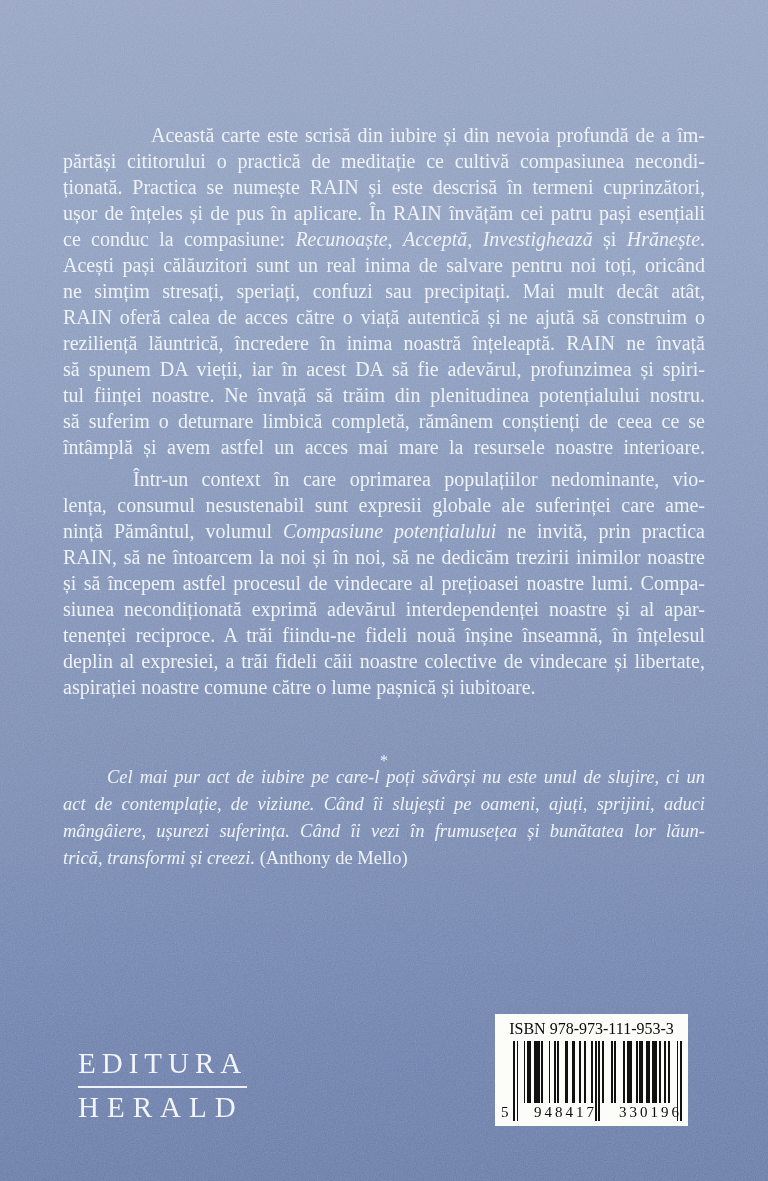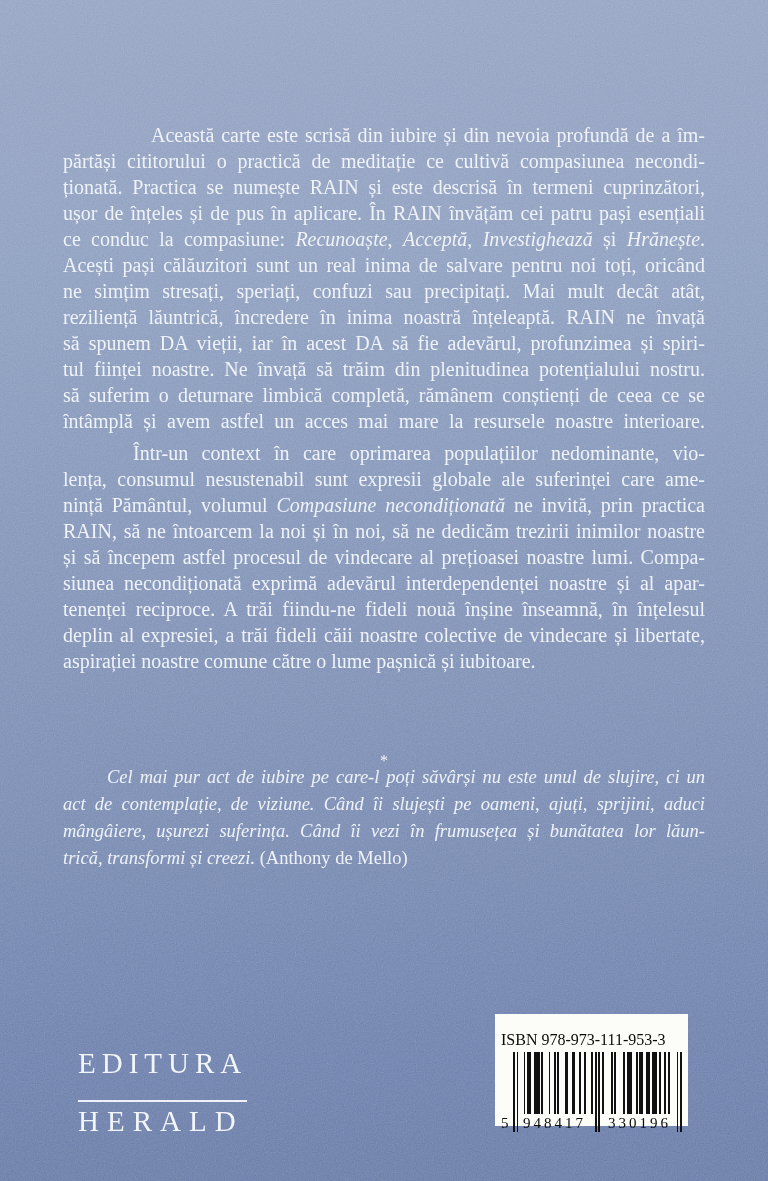--- a/index.html
+++ b/index.html
@@ -19,31 +19,31 @@
   .rm { font-style:normal; }
   .star { position:absolute; top:750px; left:0; width:100%; height:22px; text-align:center;
           color:#f2f5fa; font-size:16px; line-height:22px; }
   .quote { position:absolute; left:63px; top:764px; width:642px; color:#eff3f8;
            font-size:18.5px; font-style:italic; }
   .quote .line { line-height:27px; height:27px; }
   .quote .line.first { text-indent:44px; }
   .quote .line.last { text-align-last:left; }
   .publisher { position:absolute; left:78px; top:1048px; color:#f2f5fa; }
   .pub-top { display:inline-block; font-size:29px; letter-spacing:6px; line-height:1.05;
-             padding-bottom:22px; border-bottom:2px solid #eef2f8; }
+             padding-bottom:8px; border-bottom:2px solid #eef2f8; }
   .pub-bottom { font-size:29px; letter-spacing:8px; line-height:1.05; margin-top:4px; }
   .barcode-box { position:absolute; left:495px; top:1014px; width:193px; height:112px;
                  background:#fcfcf9; box-sizing:border-box; padding:5px 6px 0; }
-  .isbn { font-size:16px; line-height:19px; color:#0b0b0b; white-space:nowrap;margin-top:11px; }
+  .isbn { font-size:16px; line-height:19px; color:#0b0b0b; text-align:center; white-space:nowrap; }
   .bars-wrap { position:relative; margin-top:3px; height:80px; }
   .bars-wrap svg { display:block; position:absolute; left:12px; top:0; width:169px; height:80px; }
   .bc-digits { position:absolute; left:0; right:0; bottom:0; height:18px; display:flex;
                font-size:15px; line-height:18px; color:#0b0b0b; }
   .bc-digits .d0 { flex:0 0 11px; text-align:left; }
-  .bc-digits .dg { flex:1; text-align:center; letter-spacing:3px; }
+  .bc-digits .dg { flex:1; text-align:right; letter-spacing:3px; }
 </style>
 </head>
 <body>
 
 <div class="cover">
 
   <svg class="texture" xmlns="http://www.w3.org/2000/svg">
     <filter id="grain">
       <feTurbulence type="fractalNoise" baseFrequency="0.9" numOctaves="2" stitchTiles="stitch"></feTurbulence>
       <feColorMatrix type="matrix" values="0 0 0 0 1  0 0 0 0 1  0 0 0 0 1  0.32 0.32 0.32 0 0"></feColorMatrix>
@@ -53,30 +53,31 @@
 
   <div class="body-text">
     <div id="para1" class="para p1">
         <div class="line first"><span>Această carte este scrisă din iubire și din nevoia profundă de a îm-</span></div>
         <div class="line"><span>părtăși cititorului o practică de meditație ce cultivă compasiunea necondi-</span></div>
         <div class="line"><span>ționată. Practica se numește RAIN și este descrisă în termeni cuprinzători,</span></div>
         <div class="line"><span>ușor de înțeles și de pus în aplicare. În RAIN învățăm cei patru pași esențiali</span></div>
         <div class="line"><span>ce conduc la compasiune: </span><span class="it">Recunoaște</span><span>, </span><span class="it">Acceptă</span><span>, </span><span class="it">Investighează</span><span> și </span><span class="it">Hrănește</span><span>.</span></div>
         <div class="line"><span>Acești pași călăuzitori sunt un real inima de salvare pentru noi toți, oricând</span></div>
         <div class="line"><span>ne simțim stresați, speriați, confuzi sau precipitați. Mai mult decât atât,</span></div>
+        <div class="line"><span>RAIN oferă calea de acces către o viață autentică și ne ajută să construim o</span></div>
         <div class="line"><span>reziliență lăuntrică, încredere în inima noastră înțeleaptă. RAIN ne învață</span></div>
         <div class="line"><span>să spunem DA vieții, iar în acest DA să fie adevărul, profunzimea și spiri-</span></div>
         <div class="line"><span>tul ființei noastre. Ne învață să trăim din plenitudinea potențialului nostru.</span></div>
         <div class="line"><span>să suferim o deturnare limbică completă, rămânem conștienți de ceea ce se</span></div>
         <div class="line last"><span>întâmplă și avem astfel un acces mai mare la resursele noastre interioare.</span></div>
       </div>
     <div id="para2" class="para p2">
         <div class="line first"><span>Într-un context în care oprimarea populațiilor nedominante, vio-</span></div>
         <div class="line"><span>lența, consumul nesustenabil sunt expresii globale ale suferinței care ame-</span></div>
-        <div class="line"><span>nință Pământul, volumul </span><span class="it">Compasiune necondiționată</span><span> ne invită, prin practica</span></div>
+        <div class="line"><span>nință Pământul, volumul </span><span class="it">Compasiune potențialului</span><span> ne invită, prin practica</span></div>
         <div class="line"><span>RAIN, să ne întoarcem la noi și în noi, să ne dedicăm trezirii inimilor noastre</span></div>
         <div class="line"><span>și să începem astfel procesul de vindecare al prețioasei noastre lumi. Compa-</span></div>
         <div class="line"><span>siunea necondiționată exprimă adevărul interdependenței noastre și al apar-</span></div>
         <div class="line"><span>tenenței reciproce. A trăi fiindu-ne fideli nouă înșine înseamnă, în înțelesul</span></div>
         <div class="line"><span>deplin al expresiei, a trăi fideli căii noastre colective de vindecare și libertate,</span></div>
         <div class="line last"><span>aspirației noastre comune către o lume pașnică și iubitoare.</span></div>
       </div>
   </div>
 
   <div class="star">*</div>

